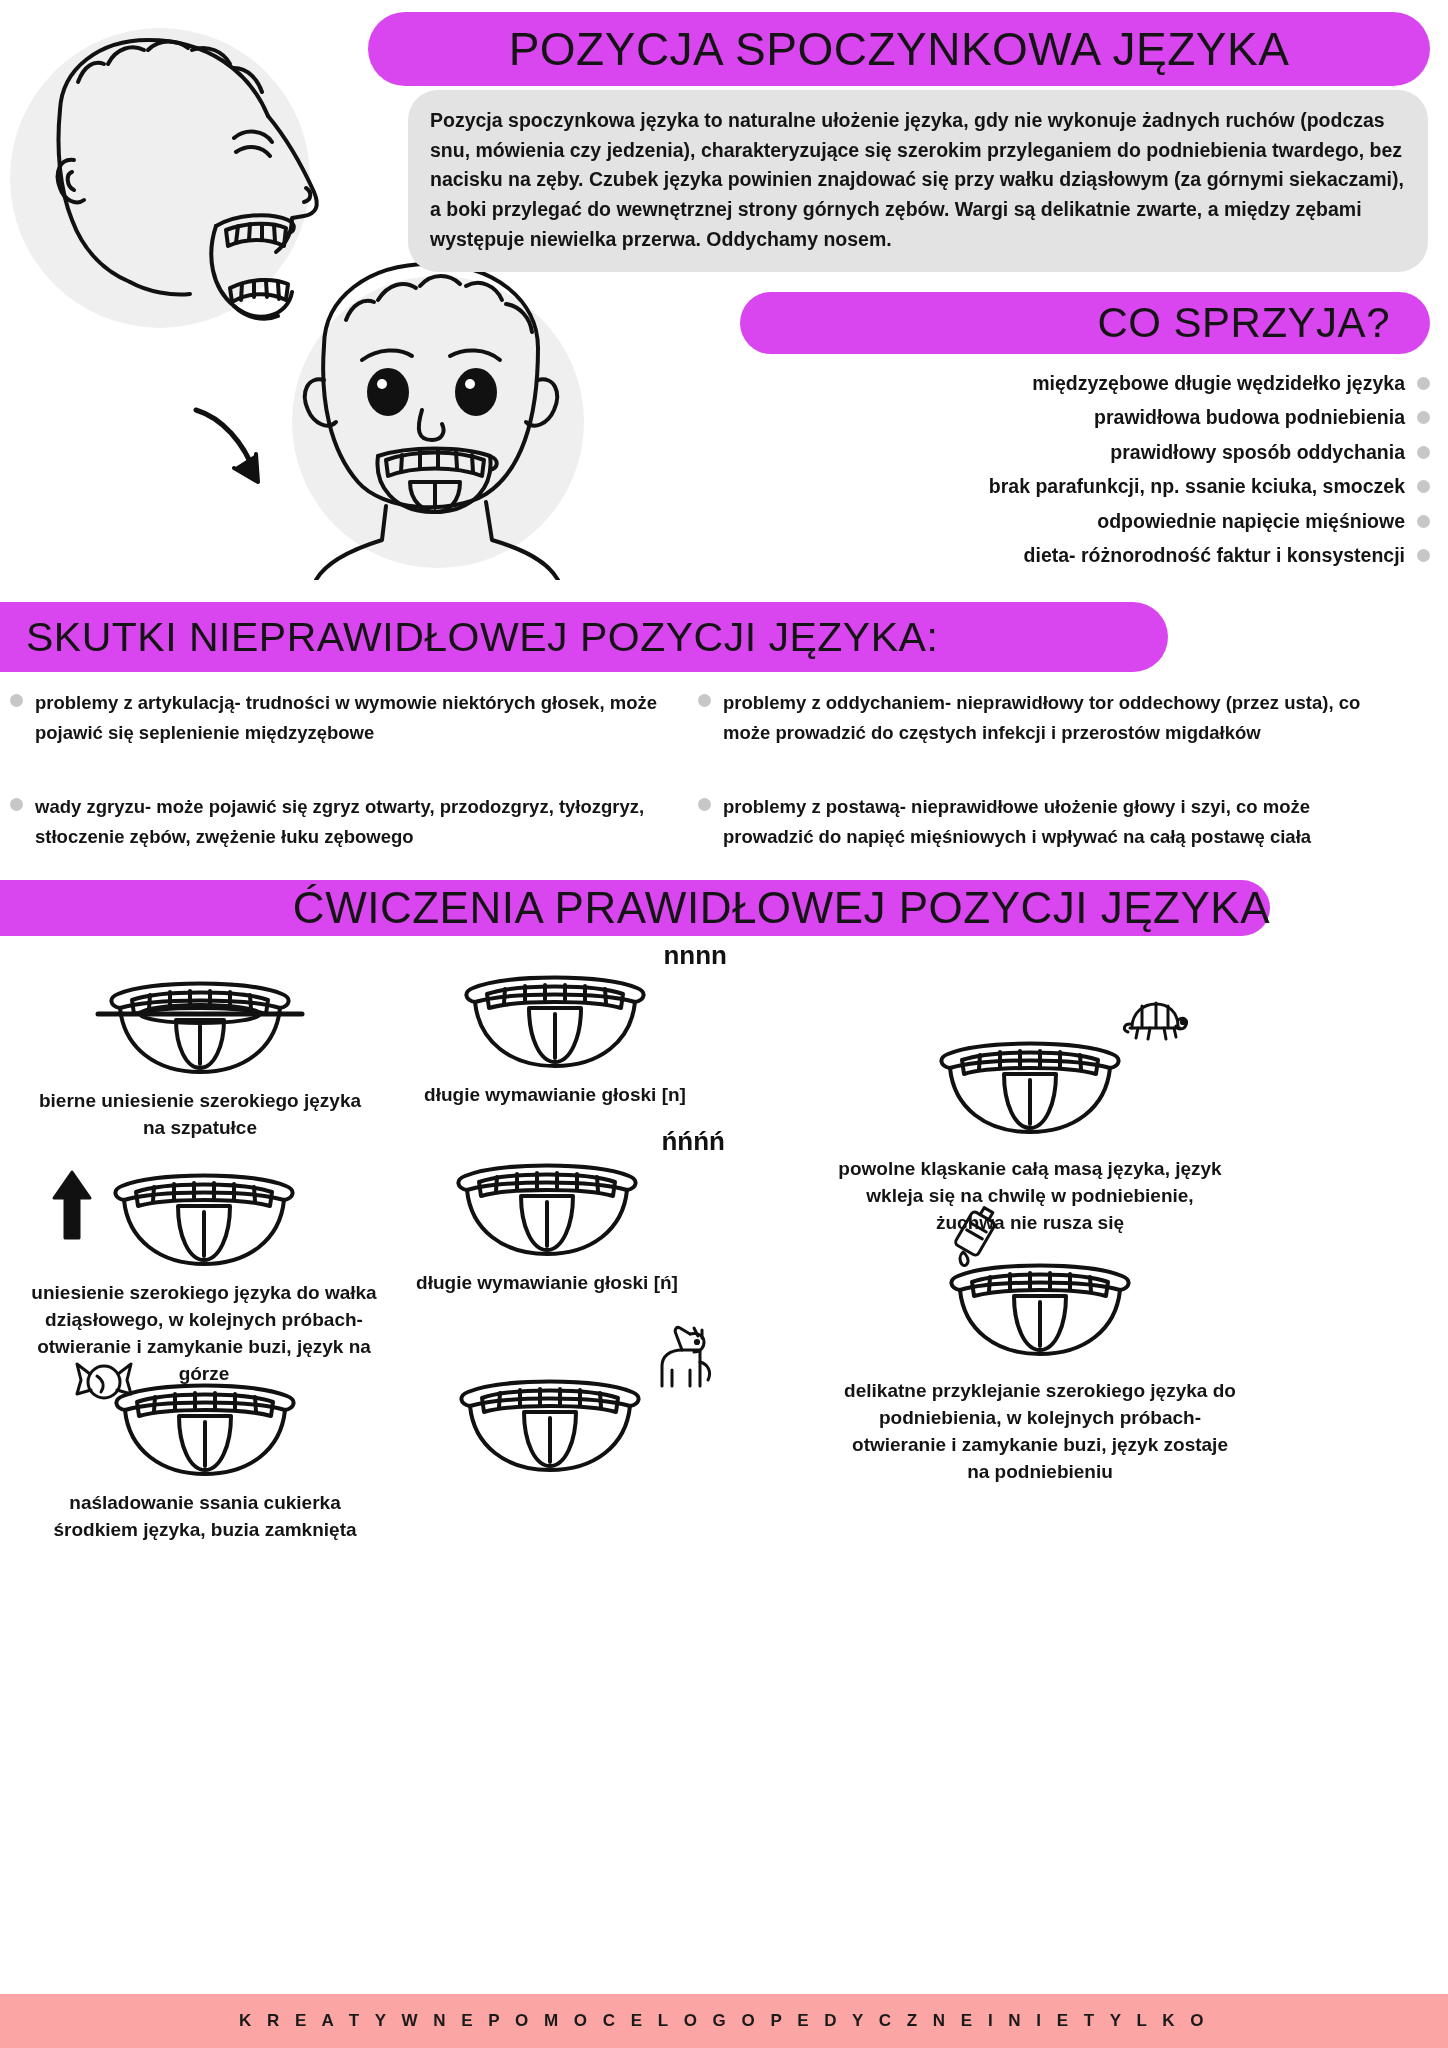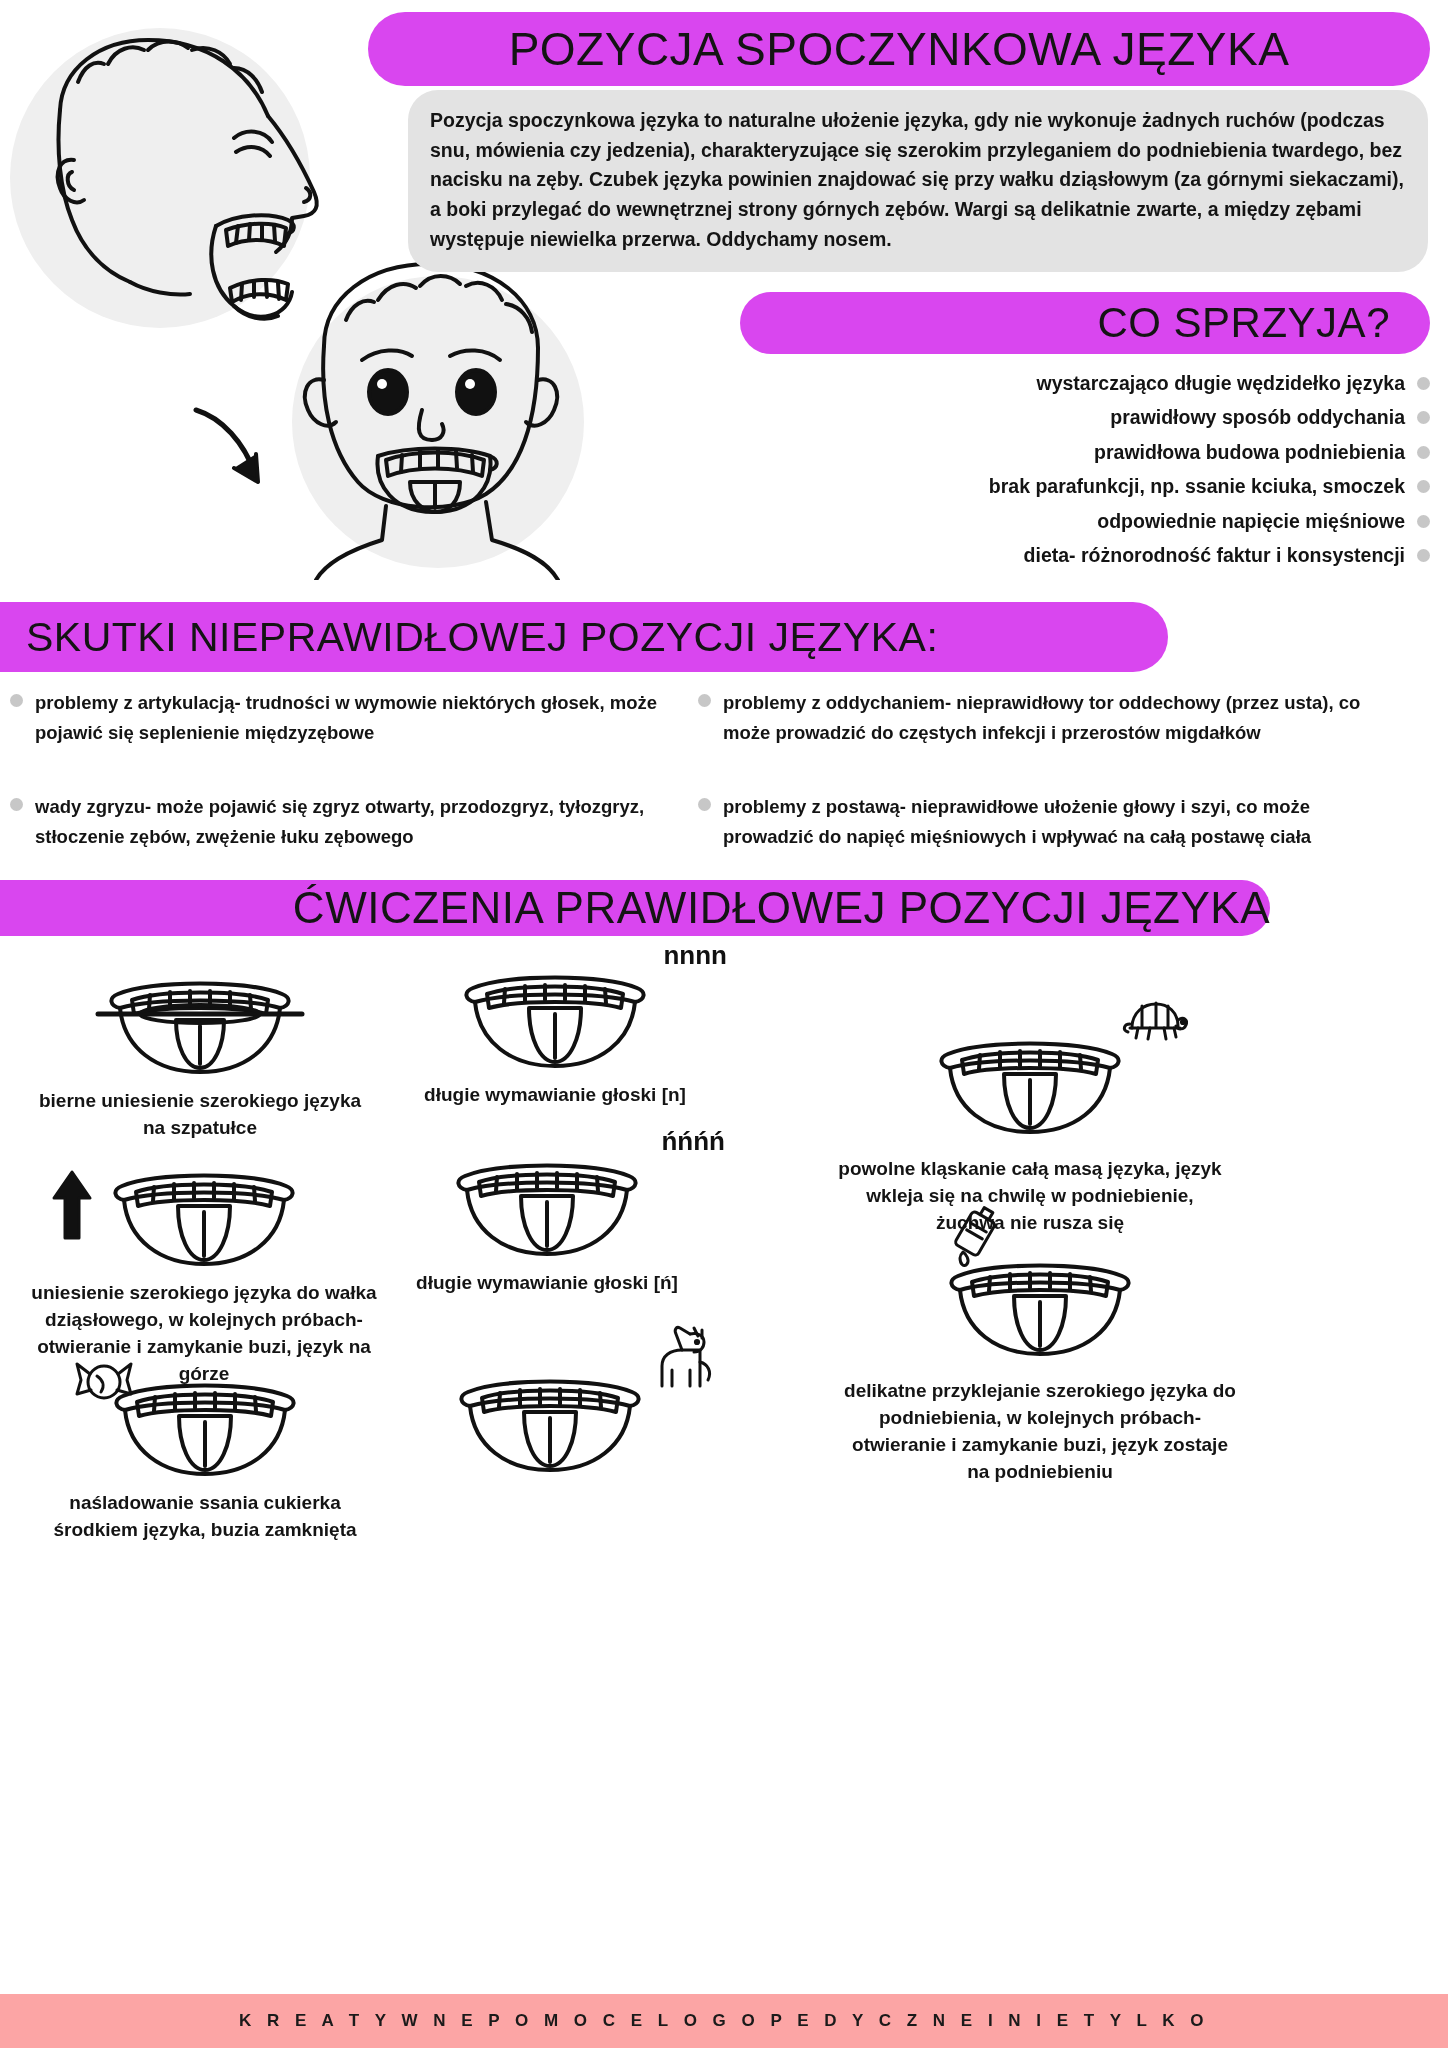--- a/index.html
+++ b/index.html
@@ -281,29 +281,29 @@
 <div id="intro-pill">
   <p class="body-text" style="margin:0">Pozycja spoczynkowa języka to naturalne ułożenie języka, gdy nie wykonuje żadnych ruchów (podczas snu, mówienia czy jedzenia), charakteryzujące się szerokim przyleganiem do podniebienia twardego, bez nacisku na zęby. Czubek języka powinien znajdować się przy wałku dziąsłowym (za górnymi siekaczami), a boki przylegać do wewnętrznej strony górnych zębów. Wargi są delikatnie zwarte, a między zębami występuje niewielka przerwa. Oddychamy nosem.</p>
 </div>
 
 <div class="pill" id="co-sprzyja-pill">
   <span class="title-main">CO SPRZYJA?</span>
 </div>
 
 <ul id="sprzyja-list">
   <li>
-      <span>wystarczająco długie wędzidełko języka</span>
+      <span>międzyzębowe długie wędzidełko języka</span>
+      <span class="dot"></span>
+    </li>
+  <li>
+      <span>prawidłowa budowa podniebienia</span>
       <span class="dot"></span>
     </li>
   <li>
       <span>prawidłowy sposób oddychania</span>
-      <span class="dot"></span>
-    </li>
-  <li>
-      <span>prawidłowa budowa podniebienia</span>
       <span class="dot"></span>
     </li>
   <li>
       <span>brak parafunkcji, np. ssanie kciuka, smoczek</span>
       <span class="dot"></span>
     </li>
   <li>
       <span>odpowiednie napięcie mięśniowe</span>
       <span class="dot"></span>
     </li>

